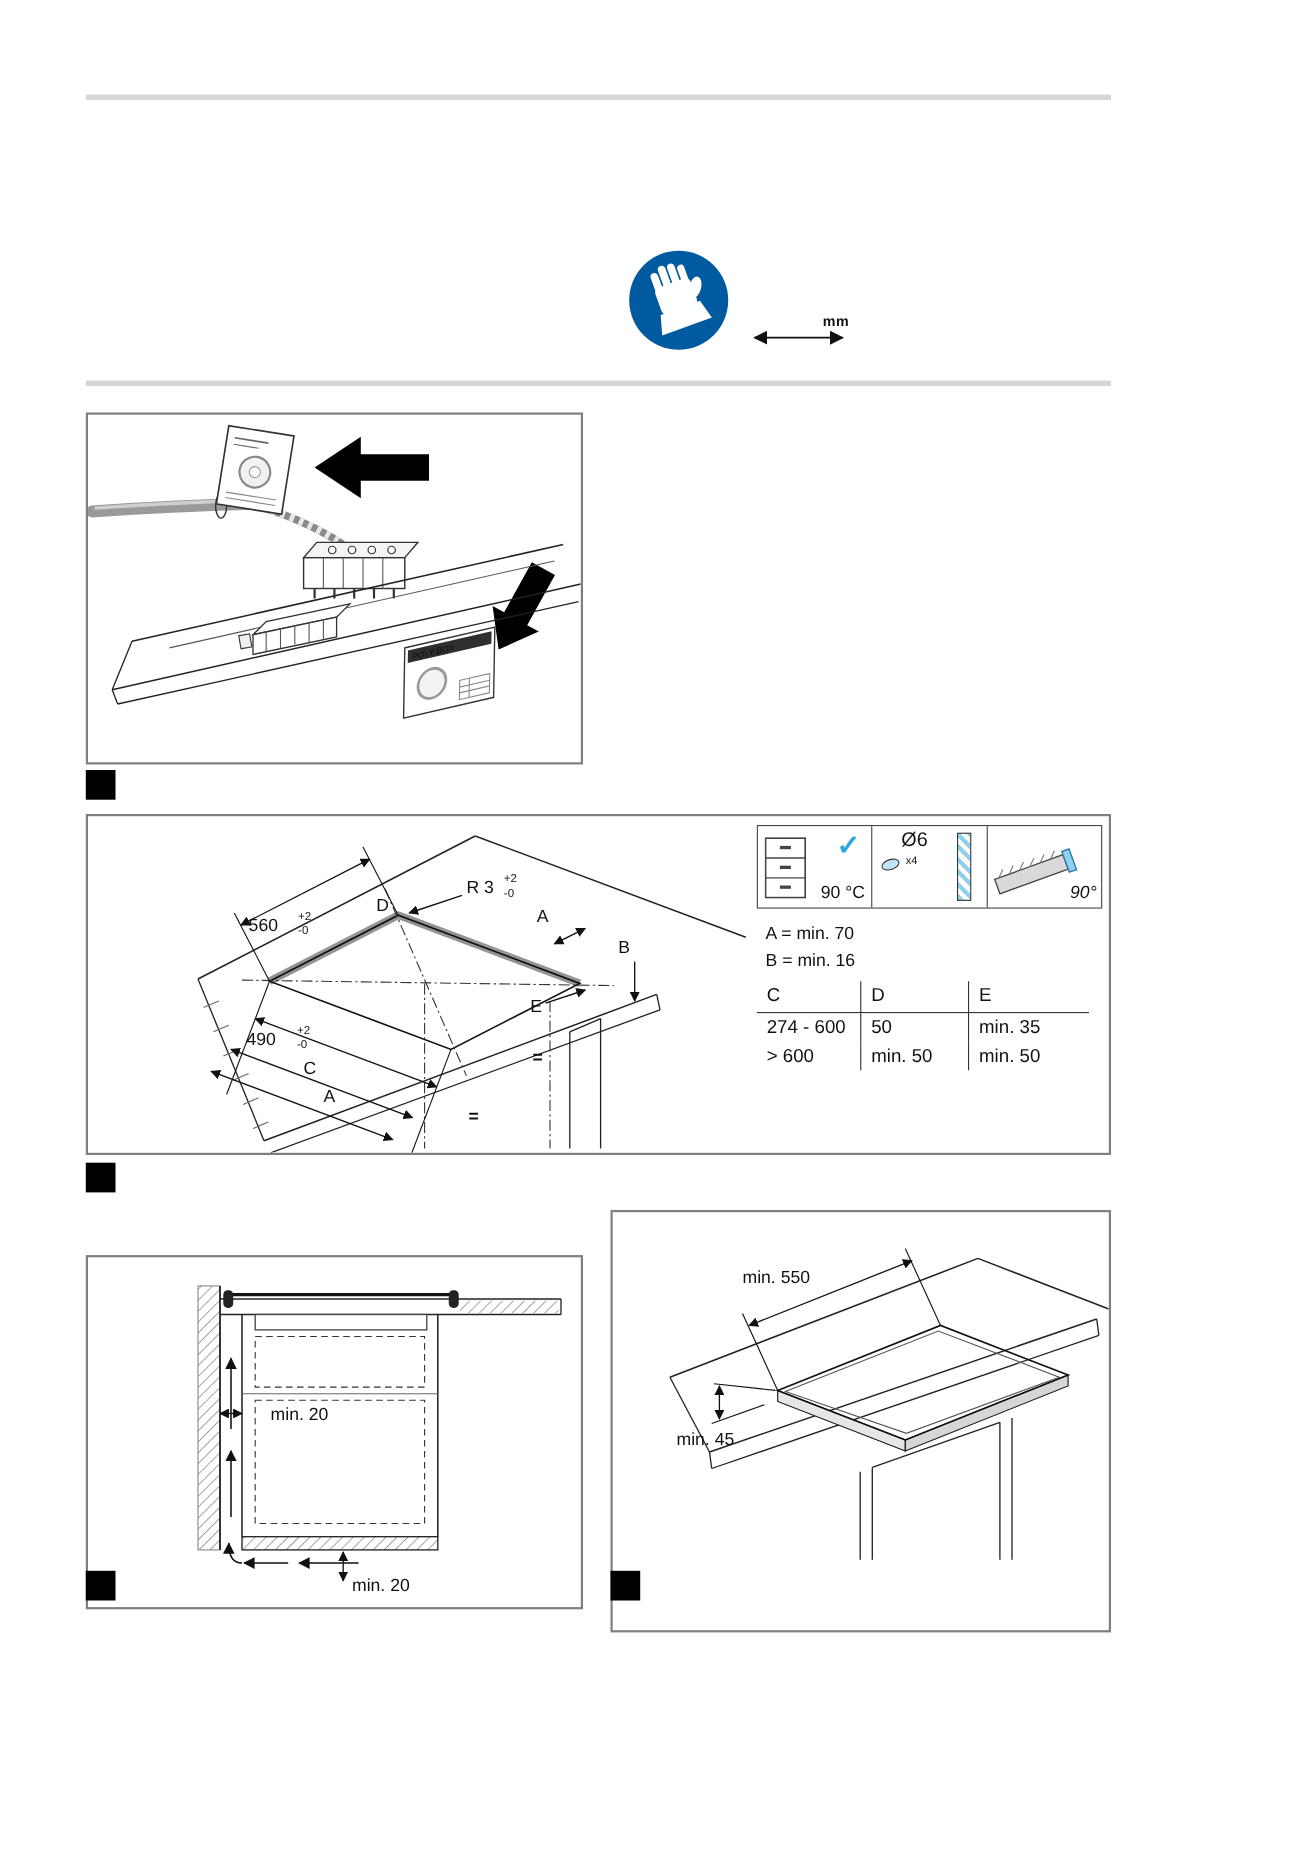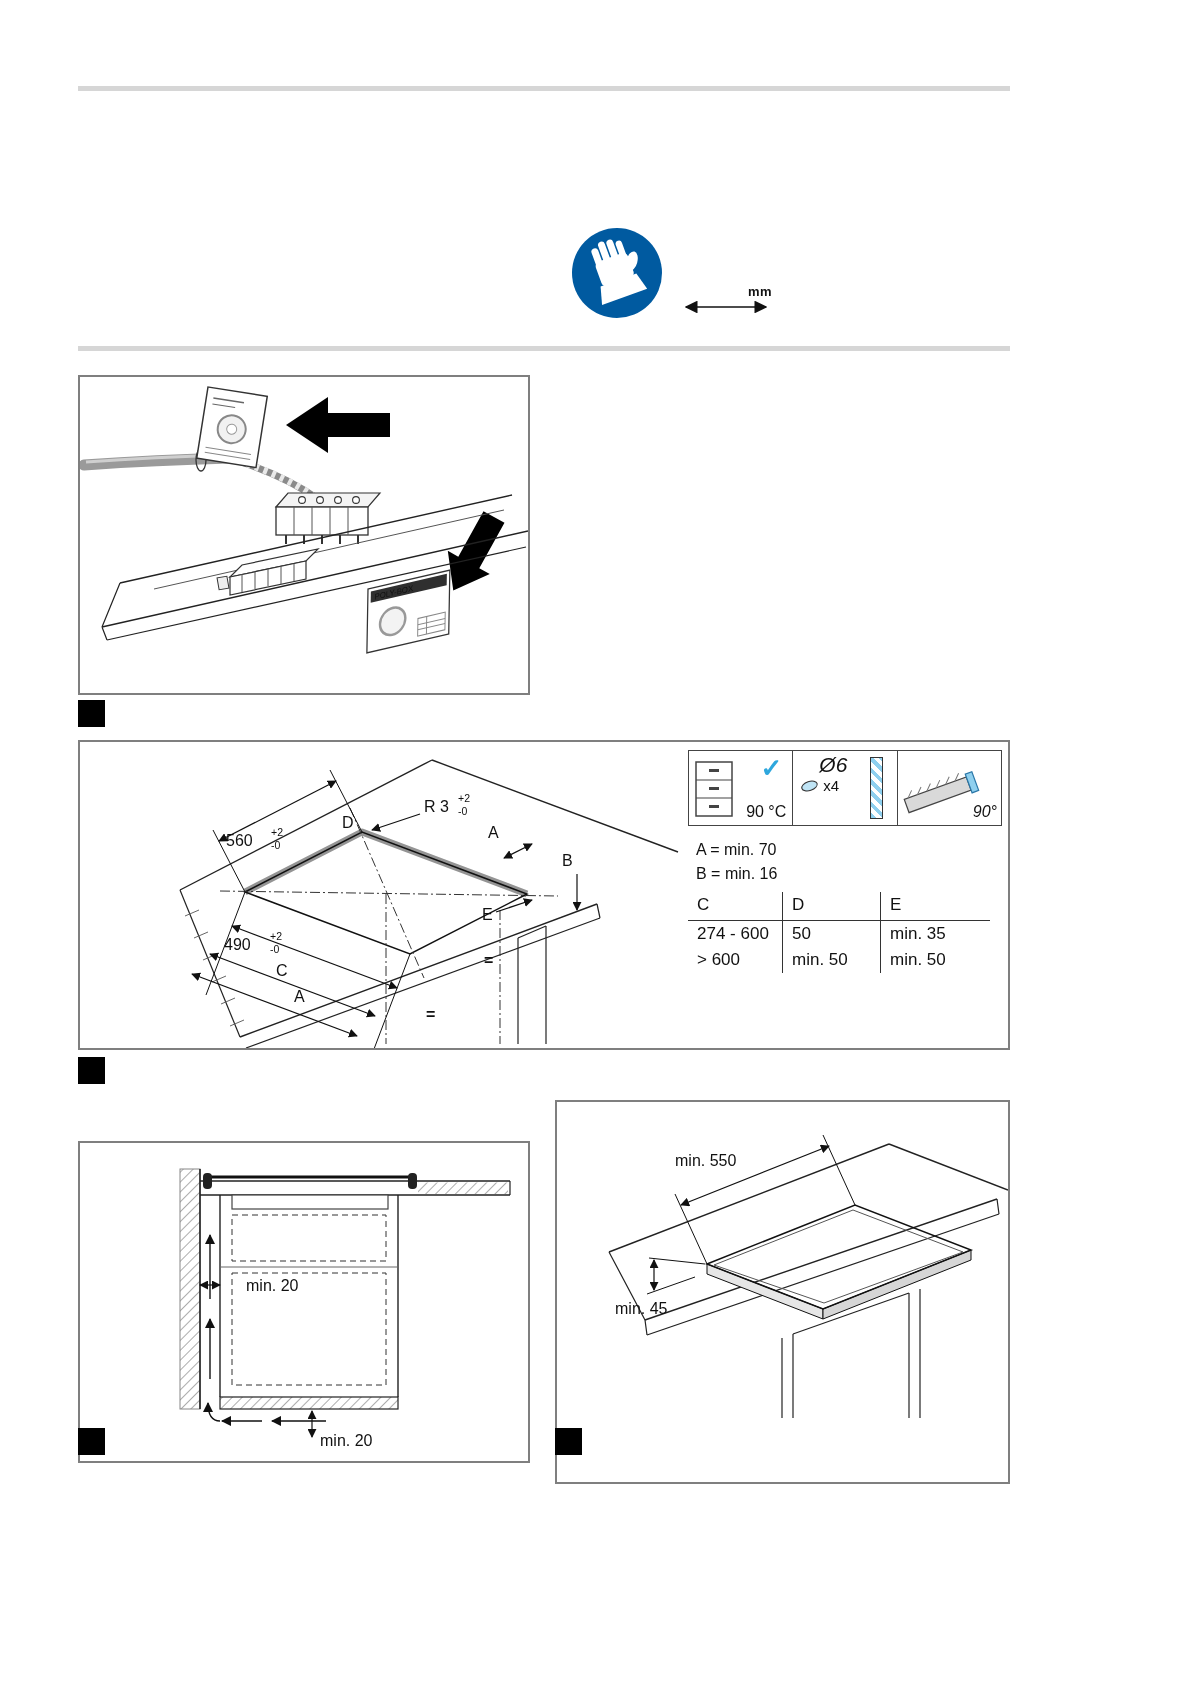--- a/index.html
+++ b/index.html
@@ -20,22 +20,22 @@
 
   
   .f2panel {
     position:absolute; left:608px; top:8px; width:314px; height:76px;
     border:1.5px solid #444; display:flex;
   }
   .pcell { position:relative; flex:1; border-left:1.5px solid #444; }
   .pcell:first-child { border-left:none; }
   .pcheck { position:absolute; right:10px; top:2px; color:#2ea7dd; font-size:26px; font-weight:700; }
   .ptemp  { position:absolute; right:6px; bottom:4px; font-size:16px; }
-  .pdia   { position:absolute; left:26px; top:2px; font-size:21px;font-style:italic; }
-  .pcount { position:absolute; left:30px; top:26px; font-size:15px; }
+  .pdia   { position:absolute; left:26px; top:2px; font-size:18px; }
+  .pcount { position:absolute; left:30px; top:26px; font-size:10px; }
   .poval  { position:absolute; left:8px; top:30px; width:17px; height:10px;
             border:1.5px solid #333; border-radius:50%;
             background:#bfe4f5; transform:rotate(-18deg); }
   .pdrill { position:absolute; right:14px; top:6px; bottom:6px; width:13px;
             border:1.2px solid #333;
             background:repeating-linear-gradient(45deg,#8fd0ef 0 4px,#ffffff 4px 8px); }
   .pangle { position:absolute; right:4px; bottom:4px; font-size:16px;font-style:italic; }
   .f2notes { position:absolute; left:616px; top:96px; font-size:16px; line-height:24px; }
   .f2table { position:absolute; left:608px; top:150px; width:302px;
              display:grid; grid-template-columns:94px 98px 110px; font-size:17px; }

